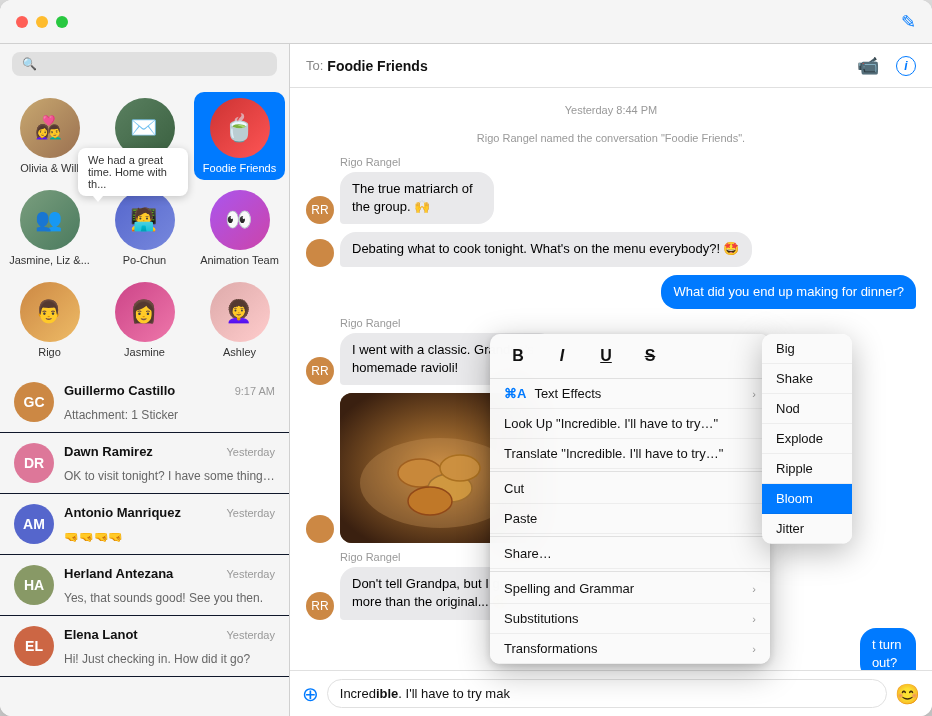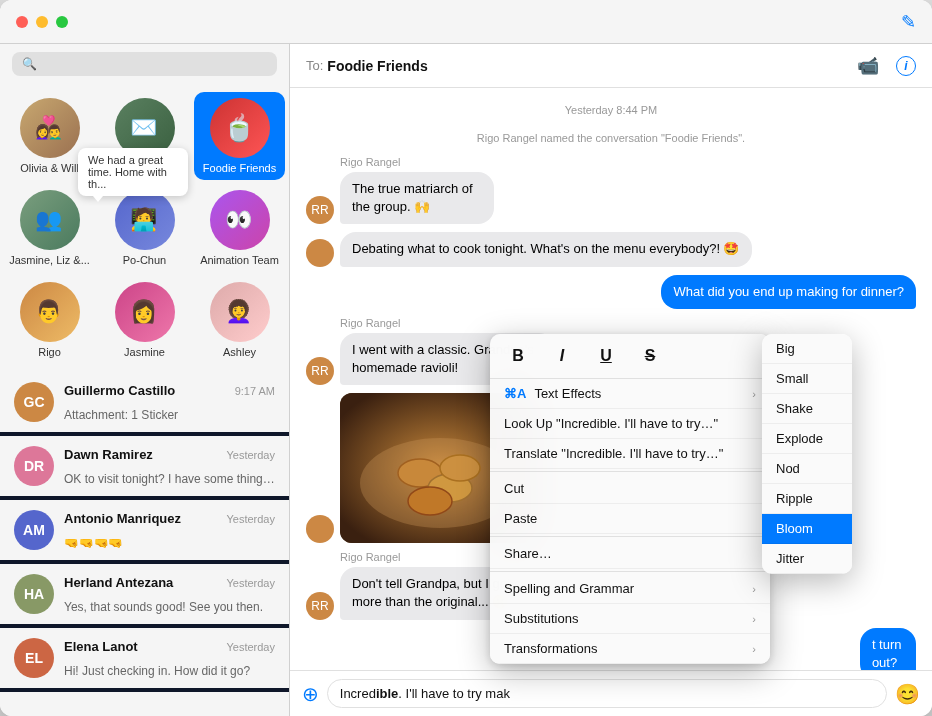--- a/index.html
+++ b/index.html
@@ -140,21 +140,21 @@
     
     .conv-list {
       flex: 1;
       overflow-y: auto;
     }
     .conv-item {
       display: flex;
       align-items: center;
       padding: 10px 14px;
       cursor: pointer;
-      border-bottom: 4px solid #0f172a;
+      border-bottom: 1px solid #0f172a;
       gap: 10px;
     }
     .conv-avatar {
       width: 40px;
       height: 40px;
       border-radius: 50%;
       flex-shrink: 0;
       display: flex;
       align-items: center;
       justify-content: center;
@@ -627,24 +627,23 @@
         </div>
         <div class="cm-item">
           <span>Transformations</span>
           <span class="cm-chevron">›</span>
         </div>
 
       </div>
 
       <div class="submenu">
         <div class="sm-item">Big</div>
-        <div class="sm-item">Small</div>
         <div class="sm-item">Shake</div>
+        <div class="sm-item">Nod</div>
         <div class="sm-item">Explode</div>
-        <div class="sm-item">Nod</div>
         <div class="sm-item">Ripple</div>
         <div class="sm-item selected">Bloom</div>
         <div class="sm-item">Jitter</div>
       </div>
     </div>
   </div>
 </div>
 
 <div style="position:fixed; top:148px; left:78px; background:white; border-radius:8px; padding:6px 10px; font-size:11px; color:#333; box-shadow:0 2px 8px rgba(0,0,0,0.2); max-width:110px; z-index:200;">
   <span>We had a great time. Home with th...</span>

